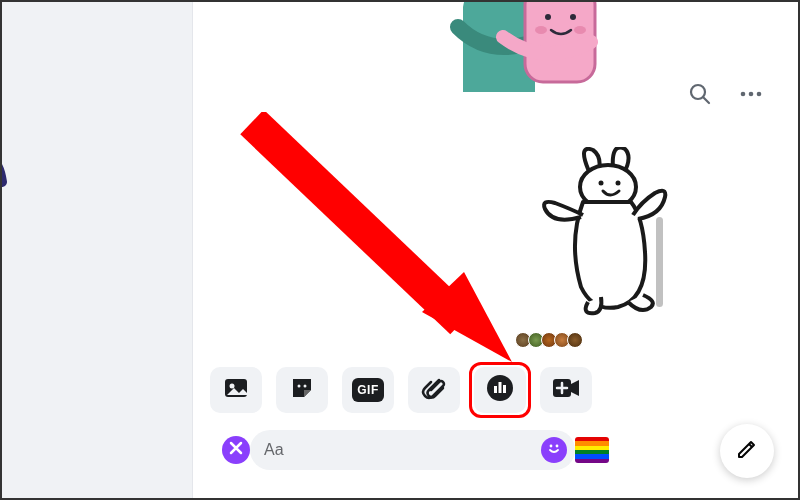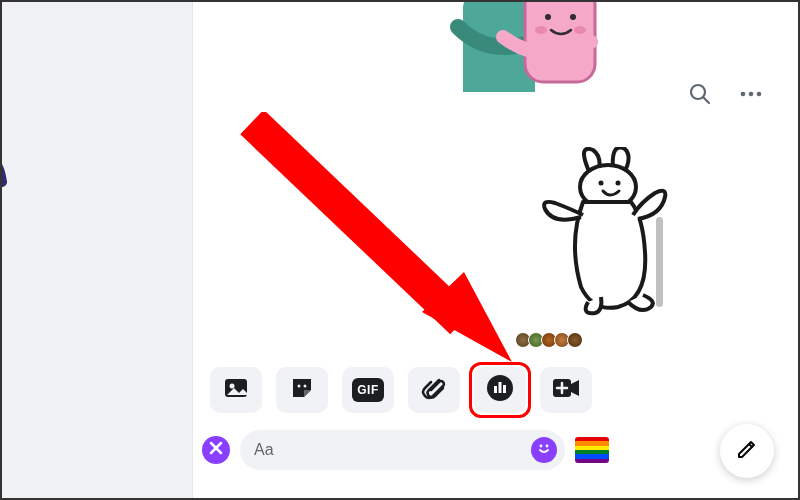--- a/index.html
+++ b/index.html
@@ -99,25 +99,24 @@
       position: absolute;
       top: -5px;
       left: -5px;
       right: -5px;
       bottom: -5px;
       border: 3px solid #ff0000;
       border-radius: 12px;
     }
     .composer-row {
       position: absolute;
-      left: 200px;
+      left: 220px;
       top: 428px;
       display: flex;
       align-items: center;
-      gap: 10px;
       text-align: center;
     }
     .close-btn {
       width: 28px;
       height: 28px;
       background: #8a3ffc;
       border-radius: 50%;
       display: flex;
       align-items: center;
       justify-content: center;

